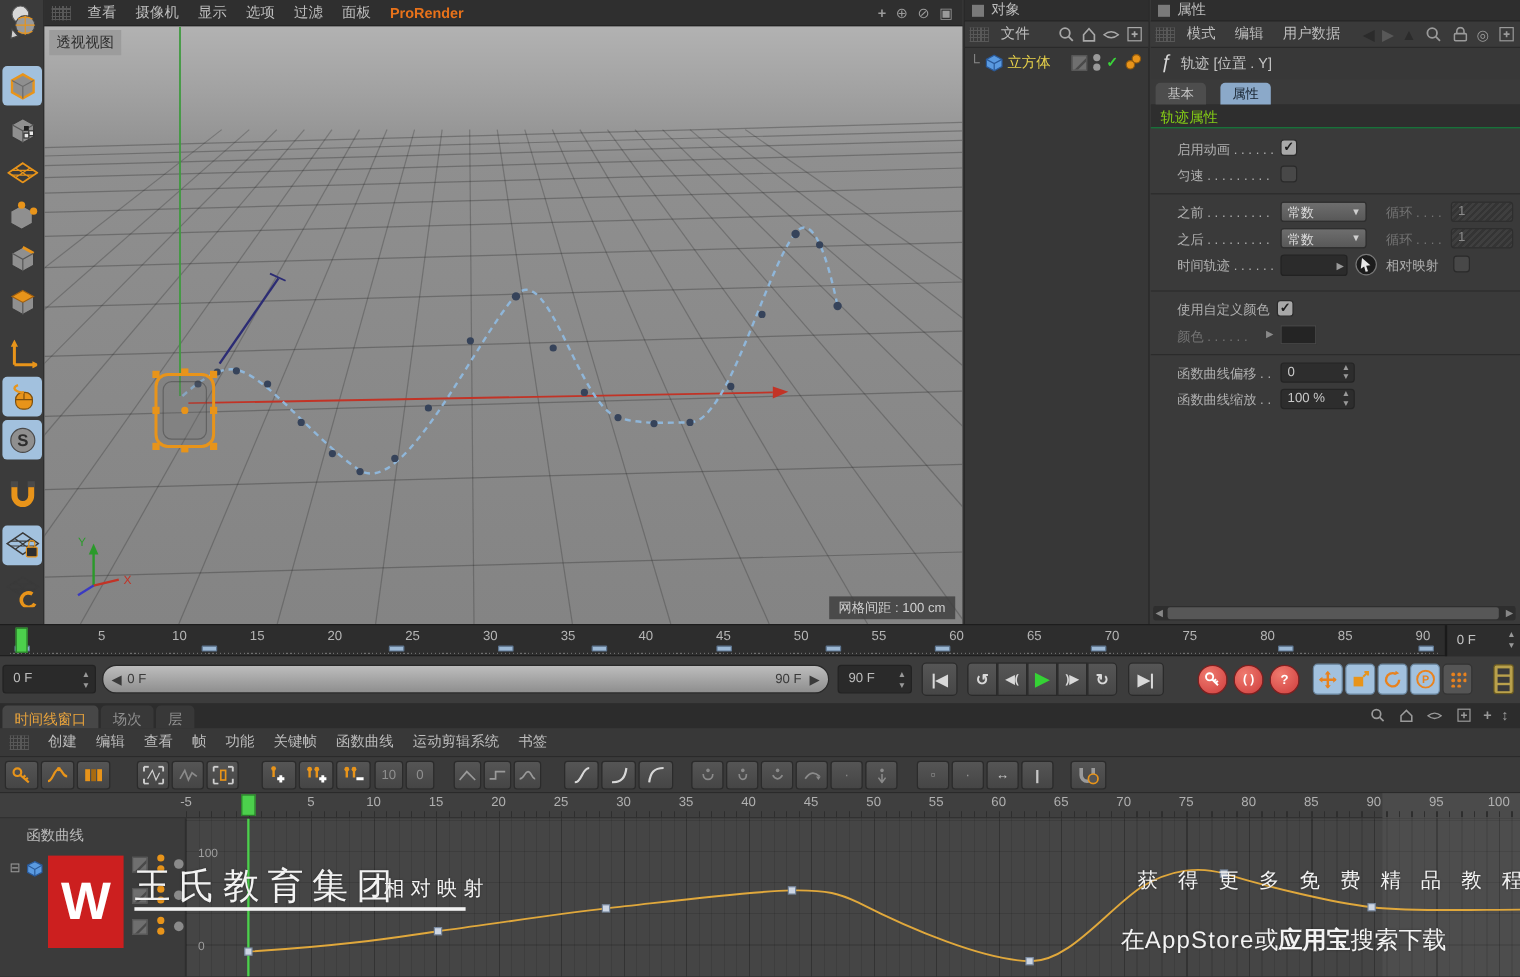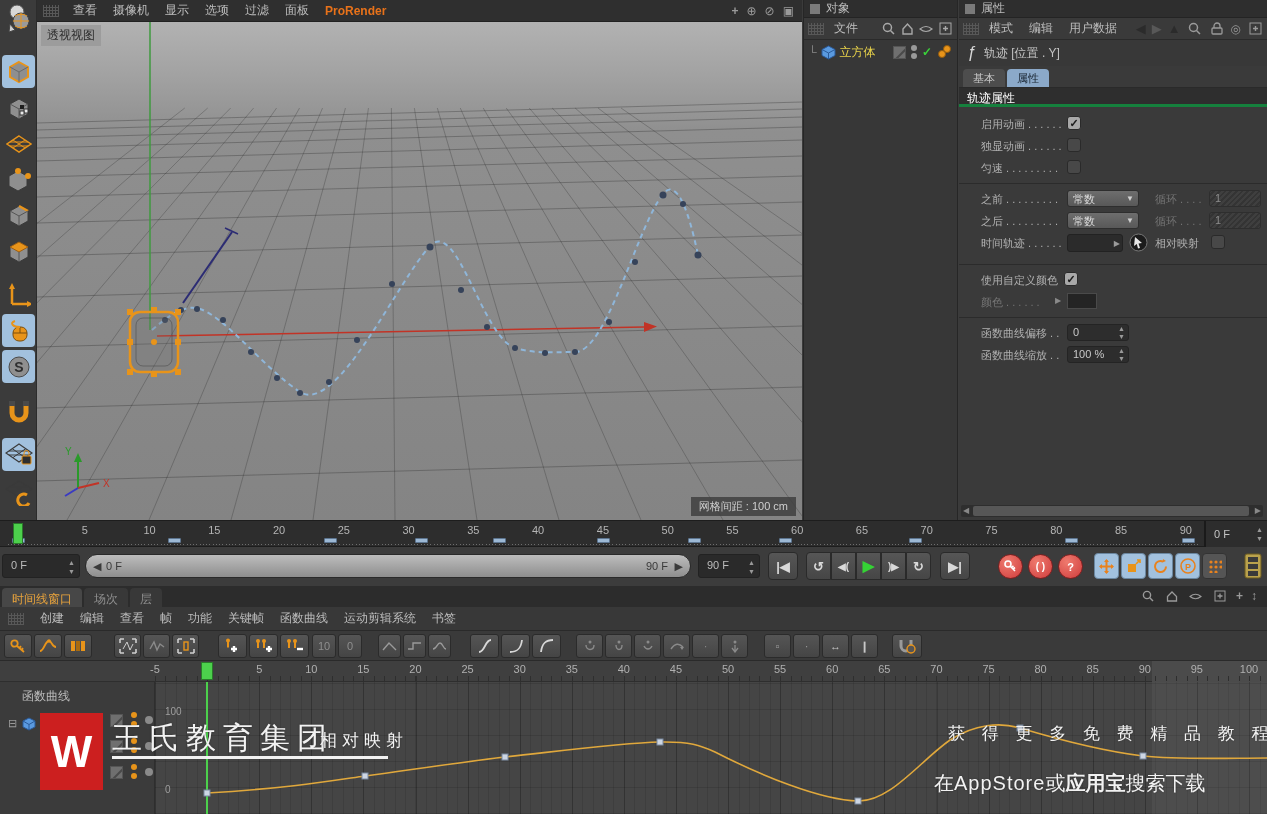--- a/index.html
+++ b/index.html
@@ -31,21 +31,21 @@
   .albl{position:absolute;left:22px;top:4px;color:#b0b0b0;font-size:11px;white-space:nowrap;}
   .albl.dim{color:#747474;}
   .chk{position:absolute;width:14px;height:14px;top:3px;border-radius:3px;background:#484848;border:1px solid #2a2a2a;color:#1c1c1c;font-size:11px;line-height:12px;text-align:center;}
   .chk.on{background:#a8a8a8;font-weight:bold;}
   .drop{position:absolute;left:108px;top:2px;width:72px;height:17px;background:linear-gradient(#6e6e6e,#585858);border:1px solid #2e2e2e;border-radius:3px;color:#dcdcdc;font-size:11px;padding:1px 5px;}
   .drop .dar{position:absolute;right:4px;top:3px;font-size:8px;color:#cfcfcf;}
   .hfield{position:absolute;left:250px;top:2px;width:52px;height:17px;border:1px solid #2e2e2e;border-radius:3px;background:repeating-linear-gradient(135deg,#3f3f3f 0 2px,#343434 2px 4px);color:#8b8b8b;font-size:11px;padding:1px 5px;}
   .spinf{position:absolute;left:108px;top:2px;width:62px;height:17px;background:#2d2d2d;border:1px solid #242424;border-radius:3px;color:#c8c8c8;font-size:11px;padding:1px 16px 1px 5px;}
   .spinf .ud{position:absolute;right:3px;top:0px;font-size:7px;color:#9a9a9a;line-height:8px;text-align:center;}
   .divd{height:1px;background:#2b2b2b;margin:4px 0;}
-  .tab{height:18px;padding:2px 10px;border-radius:4px 4px 0 0;background:#4d4d4d;color:#c6c6c6;margin-right:2px;font-size:11px;}
+  .tab{height:18px;padding:2px 10px;border-radius:4px 4px 0 0;background:#4d4d4d;color:#c6c6c6;margin-right:12px;font-size:11px;}
   .tab.on{background:#8ba9c9;color:#16222e;}
   
   #ruler{left:0;top:520px;width:1267px;height:27px;background:#2d2d2d;border-top:1px solid #1d1d1d;border-bottom:1px solid #1d1d1d;}
   .rt{width:32px;text-align:center;color:#b5b5b5;font-size:11px;}
   .kfm{position:absolute;top:17px;width:13px;height:5px;background:#9cb8d4;border:1px solid #5d7590;border-radius:1px;}
   
   #transport{left:0;top:547px;width:1267px;height:39px;background:#3c3c3c;}
   .spinbox{position:absolute;top:7px;height:24px;background:#2a2a2a;border:1px solid #222;border-radius:3px;color:#bcbcbc;font-size:11px;padding:4px 18px 0 8px;}
   .spinbox .ud{position:absolute;right:4px;top:3px;font-size:7px;color:#999;line-height:9px;text-align:center;}
   .tbtn{position:absolute;top:5px;width:30px;height:28px;background:linear-gradient(#565656,#464646);border:1px solid #2a2a2a;border-radius:4px;color:#d9d9d9;display:flex;align-items:center;justify-content:center;font-size:13px;font-weight:bold;}
@@ -397,29 +397,25 @@
       </div>
     </div>
     <div class="flexrow" style="height:26px;padding:0 8px;gap:8px;background:#383838">
       <span style="font-size:16px;font-style:italic;color:#d8d8d8">ƒ</span>
       <span>轨迹 [位置 . Y]</span>
     </div>
     <div class="flexrow" style="height:22px;padding:2px 4px 0;border-bottom:1px solid #2a2a2a">
       <span class="tab">基本</span>
       <span class="tab on">属性</span>
     </div>
-    <div style="height:19px;background:#2e2e2e;padding:2px 8px;color:#ffffff;border-bottom:3px solid #15803d">轨迹属性</div>
+    <div style="height:19px;background:#2e2e2e;padding:2px 8px;color:#84cc16;border-bottom:1px solid #15803d">轨迹属性</div>
     <div style="padding-top:6px">
       <div class="arow">
         <span class="albl">启用动画 . . . . . .</span>
         <span class="chk on" style="left:108px">✓</span>
-      </div>
-      <div class="arow">
-        <span class="albl">独显动画 . . . . . .</span>
-        <span class="chk" style="left:108px"></span>
       </div>
       <div class="arow">
         <span class="albl">匀速 . . . . . . . . .</span>
         <span class="chk" style="left:108px"></span>
       </div>
       <div class="divd"></div>
       <div class="arow">
         <span class="albl">之前 . . . . . . . . .</span>
         <span class="drop"><span>常数</span><span class="dar">▼</span></span>
         <span class="albl dim" style="left:196px">循环 . . . .</span>

